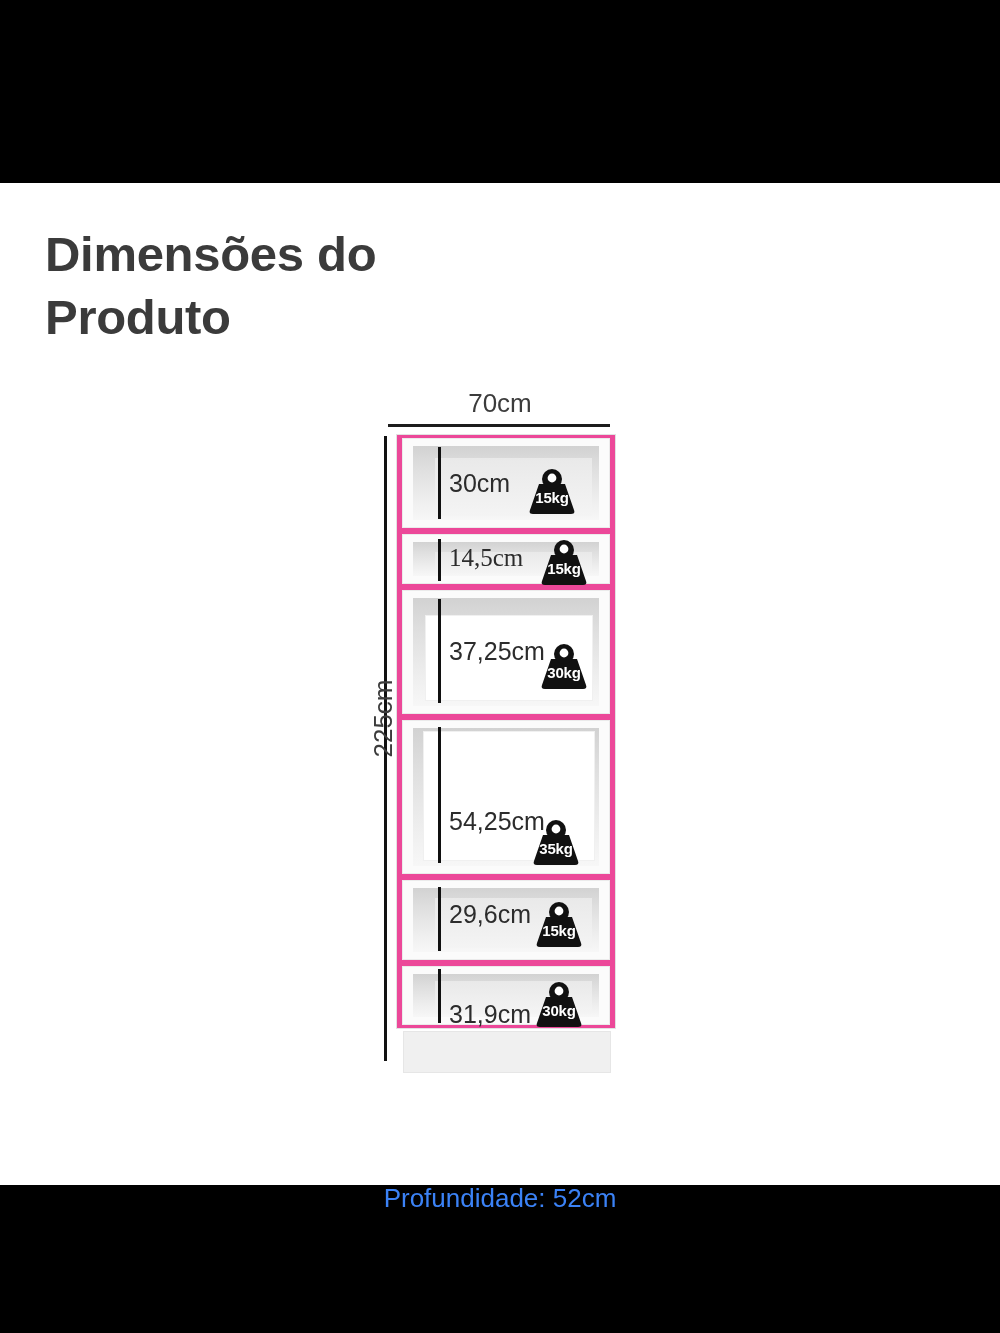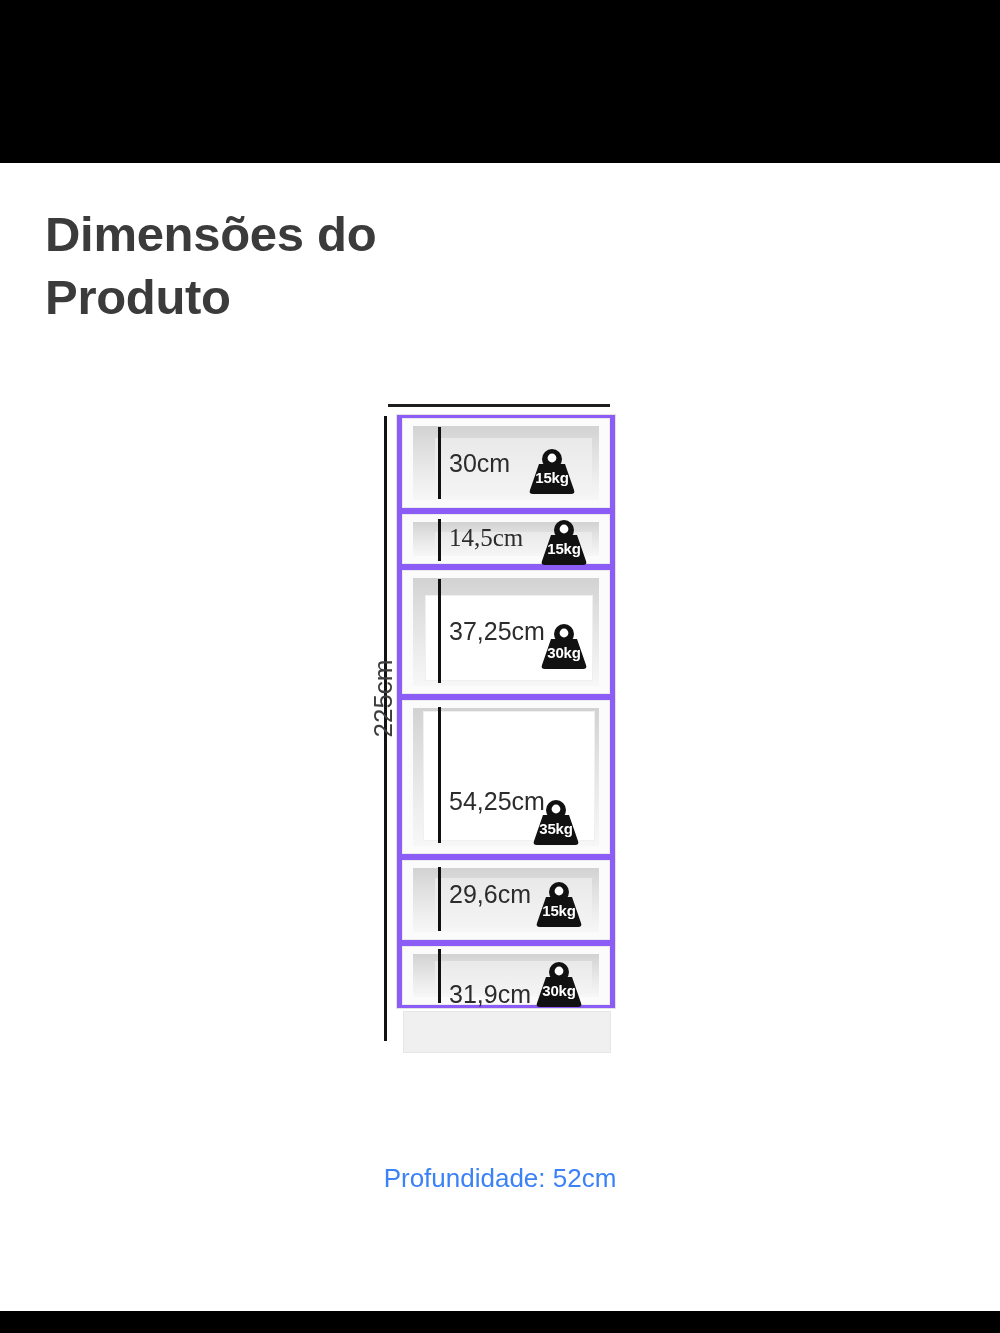--- a/index.html
+++ b/index.html
@@ -27,23 +27,23 @@
     left: 0;
     width: 1000px;
     background: #000000;
   }
   .letterbox.top { top: 0; height: 165px; }
   .letterbox.bottom { top: 1167px; height: 166px; }
 
   .canvas {
     position: absolute;
     left: 0;
-    top: 163px;
+    top: 183px;
     width: 1000px;
-    height: 1148px;
+    height: 1002px;
     background: #ffffff;
   }
 
   
   .title {
     position: absolute;
     left: 45px;
     top: 40px;
     width: 480px;
     font-size: 49px;
@@ -109,21 +109,21 @@
     top: 47px;
     width: 218px;
     height: 640px;
   }
   .cabinet-body {
     position: absolute;
     left: 0;
     top: 0;
     width: 218px;
     height: 593px;
-    background: #8b5cf6;
+    background: #ec4899;
     box-shadow: 0 0 0 1px #e2e2e2;
   }
   .plinth {
     position: absolute;
     left: 6px;
     top: 596px;
     width: 206px;
     height: 40px;
     background: #f0f0f0;
     border: 1px solid #e6e6e6;
@@ -225,20 +225,21 @@
 
   <div class="letterbox top"></div>
   <div class="letterbox bottom"></div>
 
   <div class="canvas">
 
     <div class="title">Dimensões do Produto</div>
 
     <div class="diagram">
 
+      <div class="width-label">70cm</div>
       <div class="width-rule"></div>
 
       <div class="height-rule"></div>
       <div class="height-label">225cm</div>
 
       <div class="cabinet">
         <div class="cabinet-body">
 
           <div class="shelf" style="top:0px;height:96px;">
             <div class="shelf-frame">

